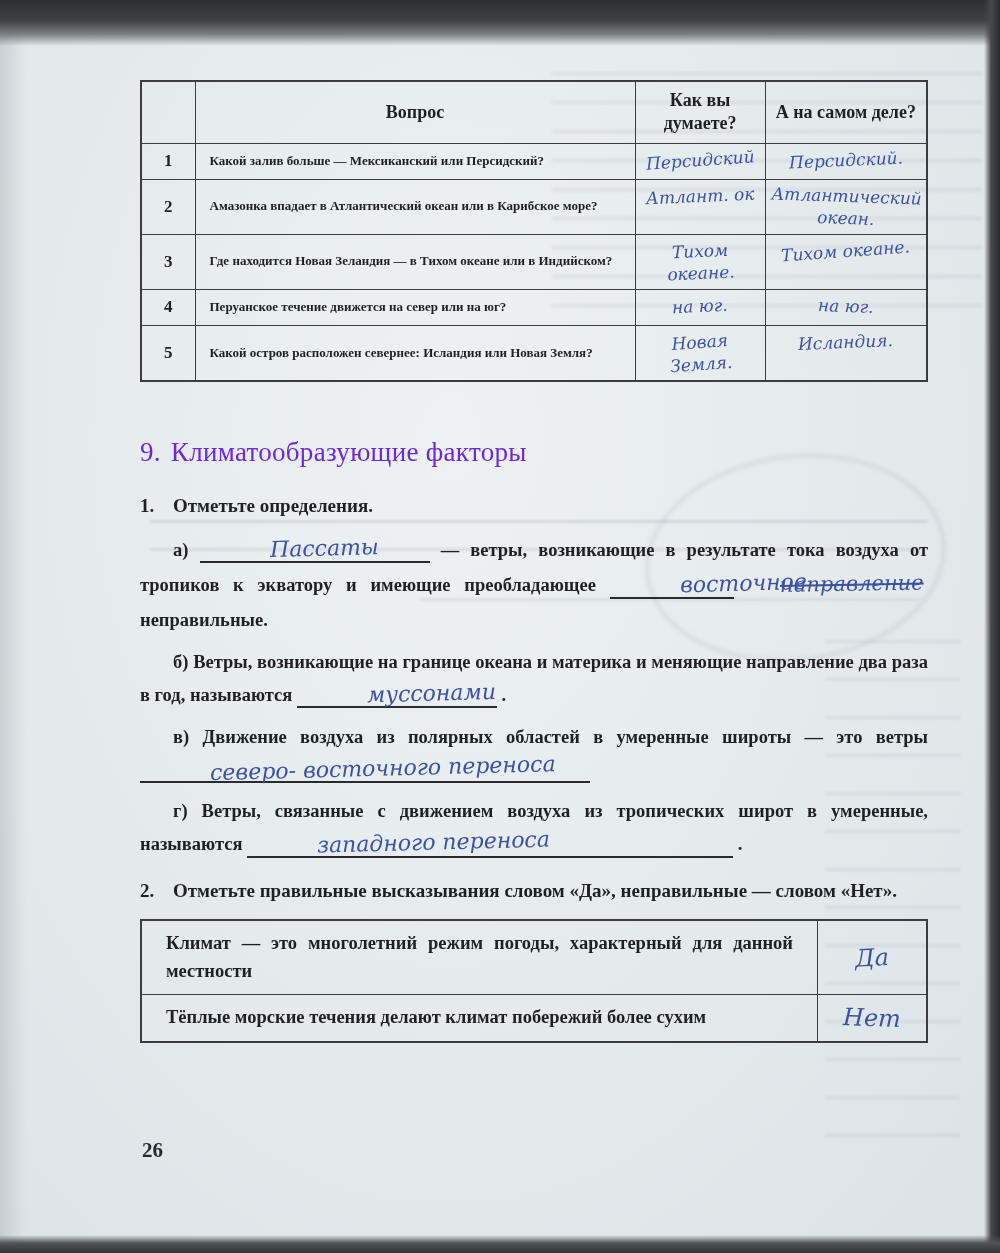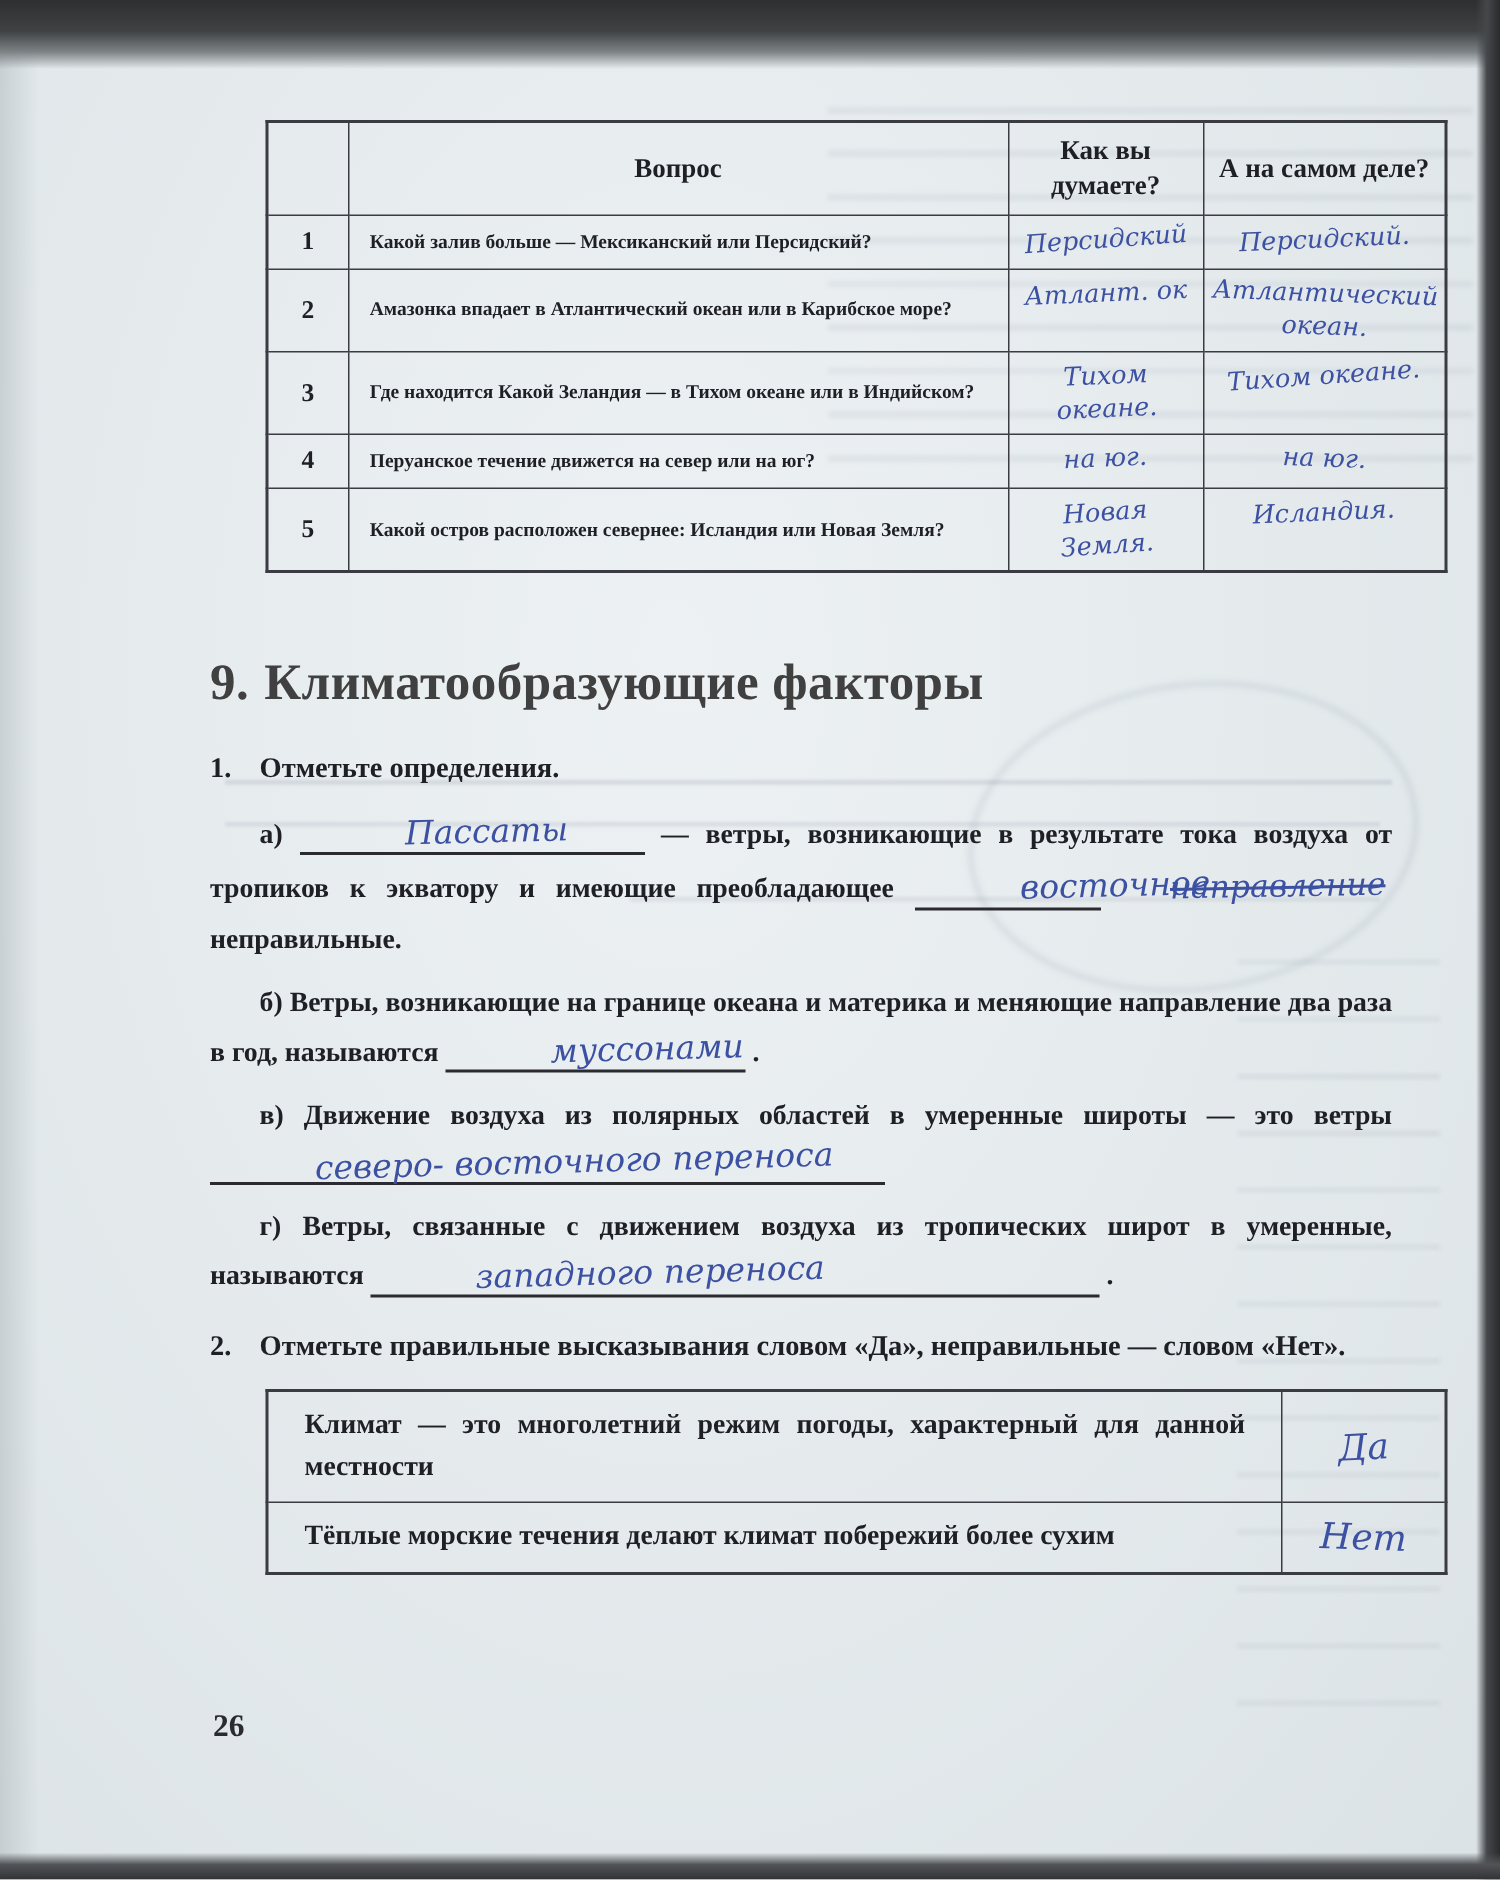--- a/index.html
+++ b/index.html
@@ -23,34 +23,34 @@
   .edge-left{position:absolute;top:0;left:0;bottom:0;width:26px;
     background:linear-gradient(to right,rgba(180,188,192,0.55),rgba(228,234,236,0));}
 
   .artifact{position:absolute;pointer-events:none;}
 
   .content{position:absolute;left:140px;top:80px;width:788px;}
 
   .h7{font-size:19px;font-weight:bold;margin:0 0 10px 0;}
   .h7 .sec-num{margin-right:14px;}
 
-  table{border-collapse:collapse;width:100%;background:transparent;margin-left:37px;}
+  table{border-collapse:collapse;width:100%;background:transparent;}
   .qtable{border:2px solid #3b3b43;}
   .qtable th,.qtable td{border:1.6px solid #3b3b43;}
   .qtable th{font-size:18px;font-weight:bold;padding:7px 6px;line-height:1.3;text-align:center;vertical-align:middle;}
   td.num{text-align:center;font-weight:bold;font-size:17px;vertical-align:middle;}
   td.q{font-weight:bold;font-size:13px;text-align:justify;padding:8px 12px 8px 14px;line-height:1.45;vertical-align:middle;}
   td.ans{vertical-align:top;padding:5px 5px;text-align:center;}
 
   .hw{font-family:"DejaVu Serif",serif;font-style:italic;color:#3d51a3;font-weight:normal;}
   td.ans .hw{display:inline-block;font-size:17px;line-height:1.3;transform:rotate(-2.5deg);}
   .tiltA{transform:rotate(-4deg) !important;}
   .tiltB{transform:rotate(2deg) !important;}
 
-  .h9{font-size:34px;font-weight:bold;margin:55px 0 24px 0;letter-spacing:0.3px;color:#404040;}
+  .h9{font-size:27px;font-weight:normal;margin:55px 0 24px 0;letter-spacing:0.3px;color:#6d28d9;}
   .h9 .sec-num{margin-right:10px;}
 
   .task-head{position:relative;padding-left:33px;font-weight:bold;font-size:19px;line-height:1.5;margin:0 0 13px 0;}
   .task-num{position:absolute;left:0;top:0;}
 
   .para{font-size:18.5px;font-weight:bold;line-height:1.78;text-align:justify;text-indent:33px;margin:0 0 9px 0;}
 
   .blank{display:inline-block;border-bottom:2px solid #2a2a30;vertical-align:baseline;padding:0 4px;line-height:1.15;}
   .blank .hw{font-size:22px;white-space:nowrap;display:inline-block;transform:rotate(-1.5deg);}
   .blank-a1{width:222px;}
@@ -107,21 +107,21 @@
         <td class="ans"><span class="hw">Персидский.</span></td>
       </tr>
       <tr>
         <td class="num">2</td>
         <td class="q">Амазонка впадает в Атлантический океан или в Карибское море?</td>
         <td class="ans"><span class="hw">Атлант. ок</span></td>
         <td class="ans"><span class="hw tiltB">Атлантический океан.</span></td>
       </tr>
       <tr>
         <td class="num">3</td>
-        <td class="q">Где находится Какой Зеландия — в Тихом океане или в Индийском?</td>
+        <td class="q">Где находится Новая Зеландия — в Тихом океане или в Индийском?</td>
         <td class="ans"><span class="hw">Тихом океане.</span></td>
         <td class="ans"><span class="hw tiltA">Тихом океане.</span></td>
       </tr>
       <tr>
         <td class="num">4</td>
         <td class="q">Перуанское течение движется на север или на юг?</td>
         <td class="ans"><span class="hw">на юг.</span></td>
         <td class="ans"><span class="hw tiltB">на юг.</span></td>
       </tr>
       <tr>

